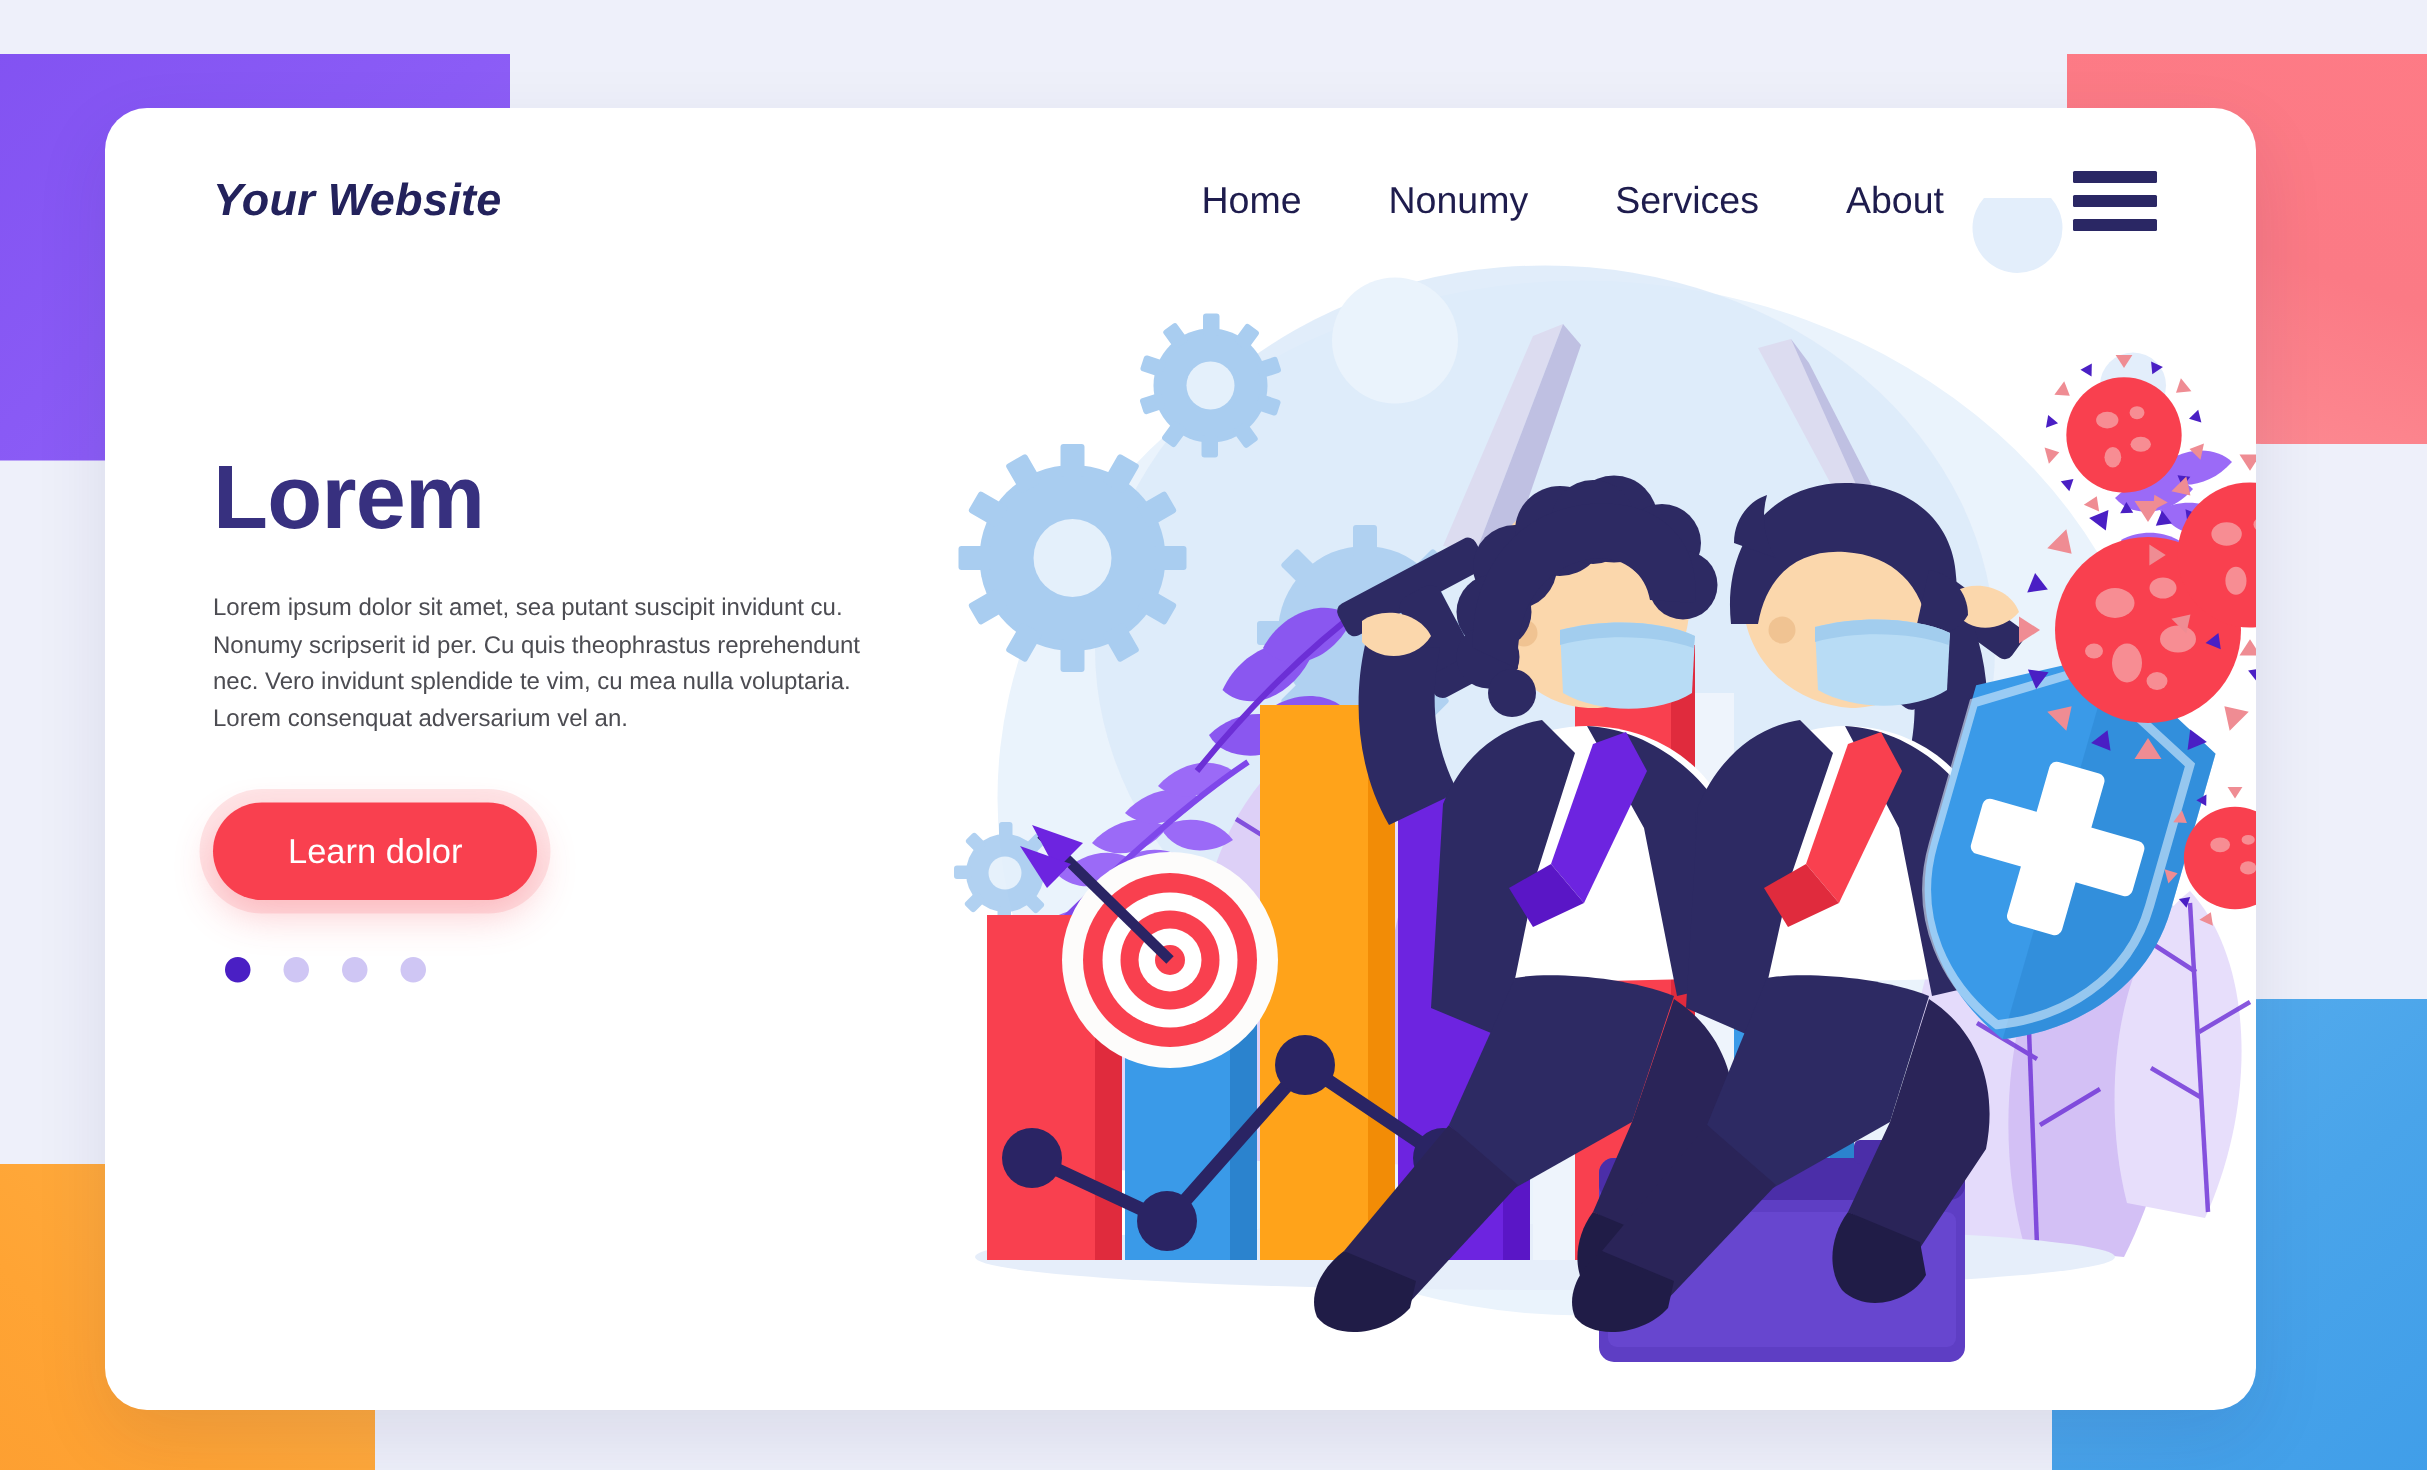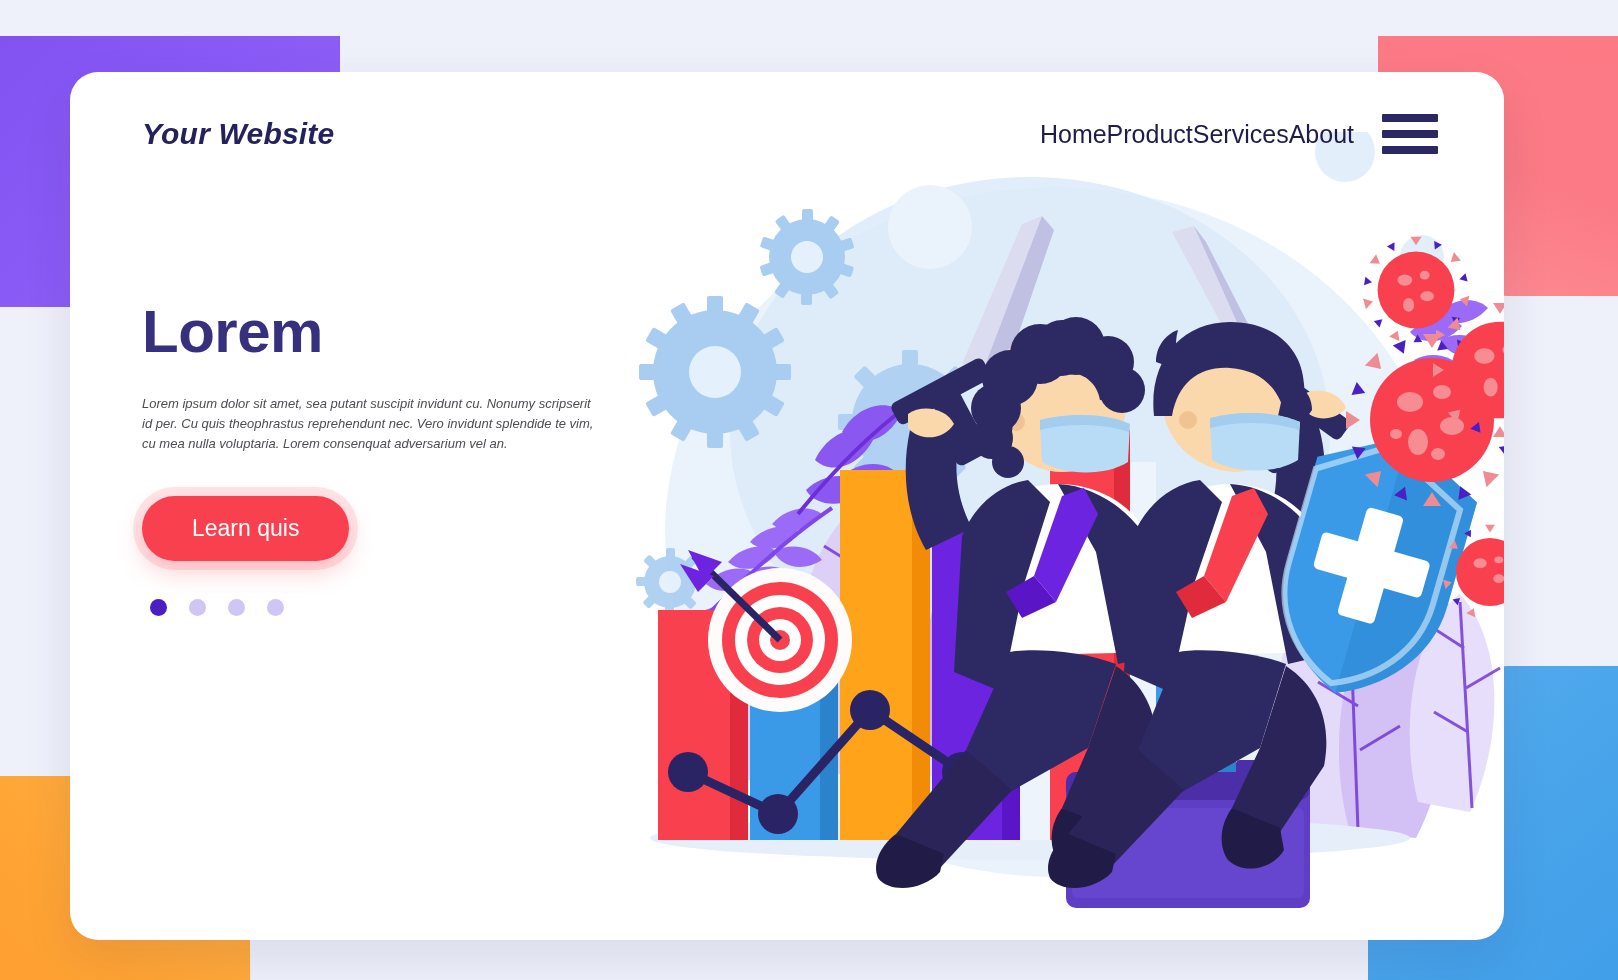--- a/index.html
+++ b/index.html
@@ -47,40 +47,40 @@
 
   
   .site-header{
     position:absolute; left:0; top:0; width:100%; height:124px;
     display:flex; align-items:center; z-index:40;
   }
   .logo{
     margin-left:72px; font-size:30px; font-style:italic; font-weight:bold;
     color:#23225c; letter-spacing:.2px; white-space:nowrap;
   }
-  .nav{ margin-left:auto; display:flex; align-items:center; margin-right:66px;text-align:center; }
+  .nav{ margin-left:auto; display:flex; align-items:center; gap:58px; margin-right:66px;text-align:center; }
   .nav-link{
     font-size:25px; color:#1e1c4d; text-decoration:none; white-space:nowrap;
     cursor:pointer;
   }
   .hamburger{
     display:flex; flex-direction:column; gap:8px; cursor:pointer; margin-left:28px;
   }
   .hamburger span{ display:block; width:56px; height:8px; background:#2a2764; border-radius:1px; }
 
   
   .hero-copy{ position:absolute; left:72px; top:220px; width:470px; z-index:30; }
   .hero-title{
     font-size:60px; font-weight:bold; color:#37307f; line-height:1.33;
     letter-spacing:-.5px;
   }
   .hero-title .l2{ display:block; }
   .hero-text{
     margin-top:22px; width:455px;
-    font-size:13px; line-height:1.55; color:#4c4c52;font-style:italic;
+    font-size:16px; line-height:1.55; color:#4c4c52;
   }
   .cta{
     margin-top:42px; display:inline-block; border:none; cursor:pointer;
     padding:19px 50px; font-size:23px; color:#fff; background:#f9404f;
     border-radius:40px; font-family:inherit;
     box-shadow:0 0 0 9px rgba(249,64,79,.13), 0 10px 26px rgba(249,64,79,.28);
   }
   .dots{ margin-top:38px; margin-left:8px; display:flex; gap:22px; align-items:center; }
   .dot{ width:17px; height:17px; border-radius:50%; background:#cfc6f4; cursor:pointer; }
   .dot.active{ background:#4a1fc4; }
@@ -98,37 +98,37 @@
   <div class="blob blob-coral"></div>
   <div class="blob blob-orange"></div>
   <div class="blob blob-blue"></div>
 
   <div class="card">
 
     <div class="site-header">
       <div class="logo">Your Website</div>
       <nav class="nav">
         <a class="nav-link">Home</a>
-        <a class="nav-link">Product</a>
+        <a class="nav-link">Nonumy</a>
         <a class="nav-link">Services</a>
         <a class="nav-link">About</a>
         <div class="hamburger">
           <span></span>
           <span></span>
           <span></span>
         </div>
       </nav>
     </div>
 
     <div class="hero-copy">
       <h1 class="hero-title">
         <span>Lorem</span>
       </h1>
       <p class="hero-text">Lorem ipsum dolor sit amet, sea putant suscipit invidunt cu. Nonumy scripserit id per. Cu quis theophrastus reprehendunt nec. Vero invidunt splendide te vim, cu mea nulla voluptaria. Lorem consenquat adversarium vel an.</p>
-      <button class="cta">Learn quis</button>
+      <button class="cta">Learn dolor</button>
       <div class="dots">
         <span class="dot active"></span>
         <span class="dot"></span>
         <span class="dot"></span>
         <span class="dot"></span>
       </div>
     </div>
 
     <div class="illus">
       <svg viewBox="0 0 894 808" xmlns="http://www.w3.org/2000/svg">

